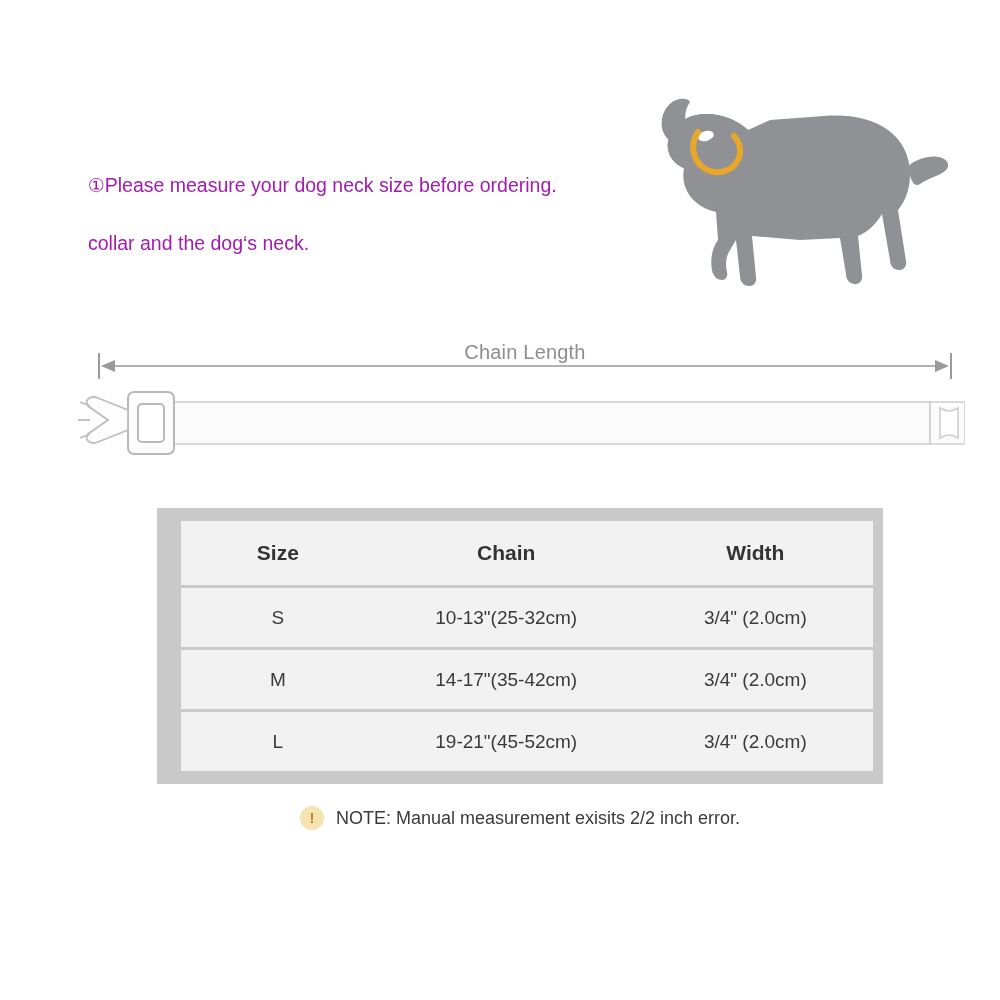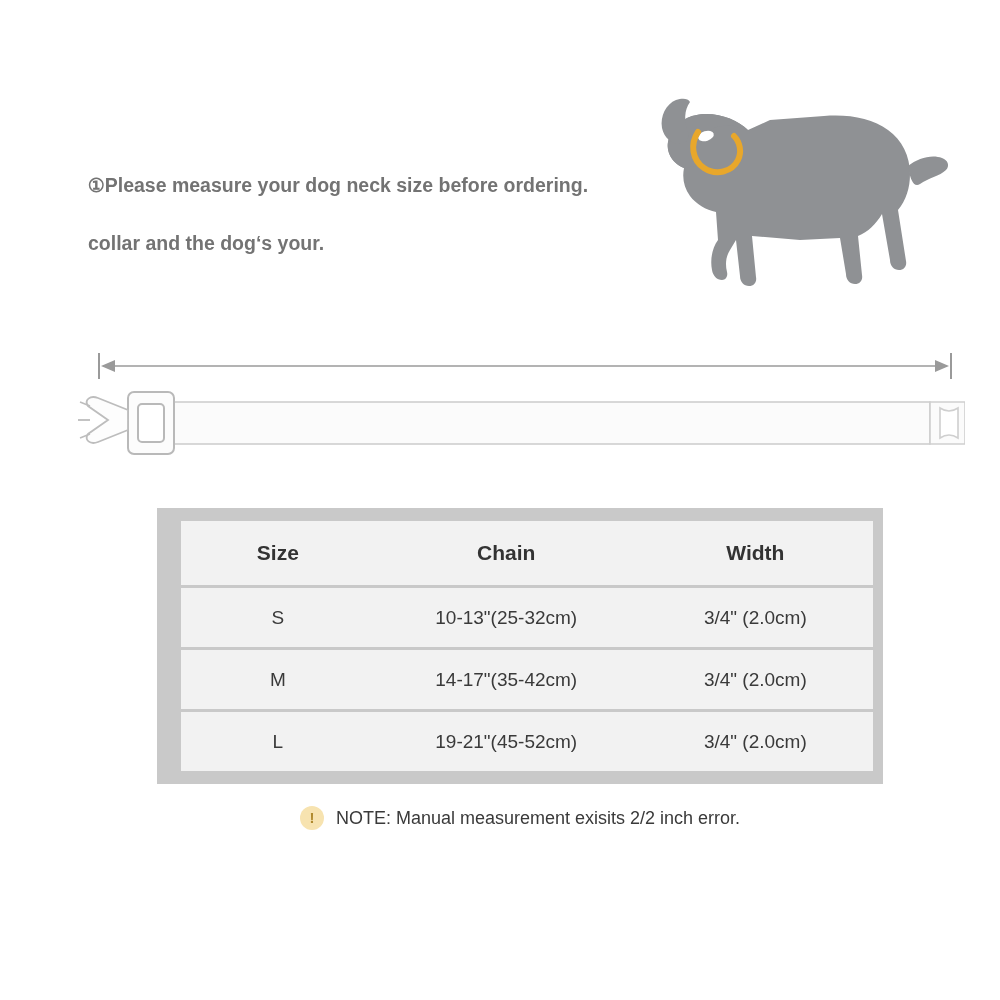--- a/index.html
+++ b/index.html
@@ -19,23 +19,22 @@
   
   .instructions {
     position: absolute;
     left: 66px;
     top: 142px;
     width: 600px;
   }
   .instr-line {
     font-size: 19.5px;
     line-height: 29px;
-    color: #737373;
+    color: #a21caf;
     white-space: pre;
-    font-weight: bold;
   }
   .instr-line .num {
     font-size: 19px;
   }
   .instr-cont {
     padding-left: 22px;
   }
 
   
   .dog-wrap {
@@ -139,21 +138,21 @@
     color: #3a3a3a;
   }
 </style>
 </head>
 <body>
 
 <div class="instructions">
   <div class="instr-line">
     <span class="num">①</span><span>Please measure your dog neck size before ordering.</span>
   </div>
-  <div class="instr-line instr-cont">collar and the dog‘s your.</div>
+  <div class="instr-line instr-cont">collar and the dog‘s neck.</div>
 </div>
 
 <div class="dog-wrap">
   <svg width="330" height="240" viewBox="0 0 330 240">
 
     <path fill="#8f9194" d="M108,60 C96,48 72,40 52,46 C40,50 30,60 28,72 C26,84 34,94 44,98
       C42,108 44,118 50,126 C56,134 66,140 76,142
       L78,170 C72,178 70,190 72,200 C73,206 77,210 82,210 C86,210 88,206 87,202
       C85,194 86,186 90,180 L96,170 L100,206 C100,212 104,216 109,216
       C114,216 117,212 116,207 L112,166 L160,170 L200,168
@@ -178,20 +177,21 @@
 </div>
 
 <div class="measure">
   <svg width="860" height="30" viewBox="0 0 860 30" style="position:absolute;left:0;top:6px;">
     <line x1="4" y1="2" x2="4" y2="28" stroke="#9a9a9a" stroke-width="2"></line>
     <line x1="856" y1="2" x2="856" y2="28" stroke="#9a9a9a" stroke-width="2"></line>
     <line x1="8" y1="15" x2="852" y2="15" stroke="#9a9a9a" stroke-width="1.6"></line>
     <polygon points="6,15 20,9 20,21" fill="#9a9a9a"></polygon>
     <polygon points="854,15 840,9 840,21" fill="#9a9a9a"></polygon>
   </svg>
+  <div class="measure-label" style="top:-4px;">Chain Length</div>
 </div>
 
 <div class="collar-wrap">
   <svg width="925" height="90" viewBox="0 0 925 90">
 
     <rect x="108" y="22" width="782" height="42" fill="#fbfbfb" stroke="#cfcfcf" stroke-width="1.6"></rect>
 
     <path d="M890,22 L925,22 L925,64 L890,64 Z" fill="#fbfbfb" stroke="#cfcfcf" stroke-width="1.6"></path>
     <path d="M900,28 C906,32 912,32 918,28 L918,58 C912,54 906,54 900,58 Z" fill="#ffffff" stroke="#cfcfcf" stroke-width="1.6"></path>
 

